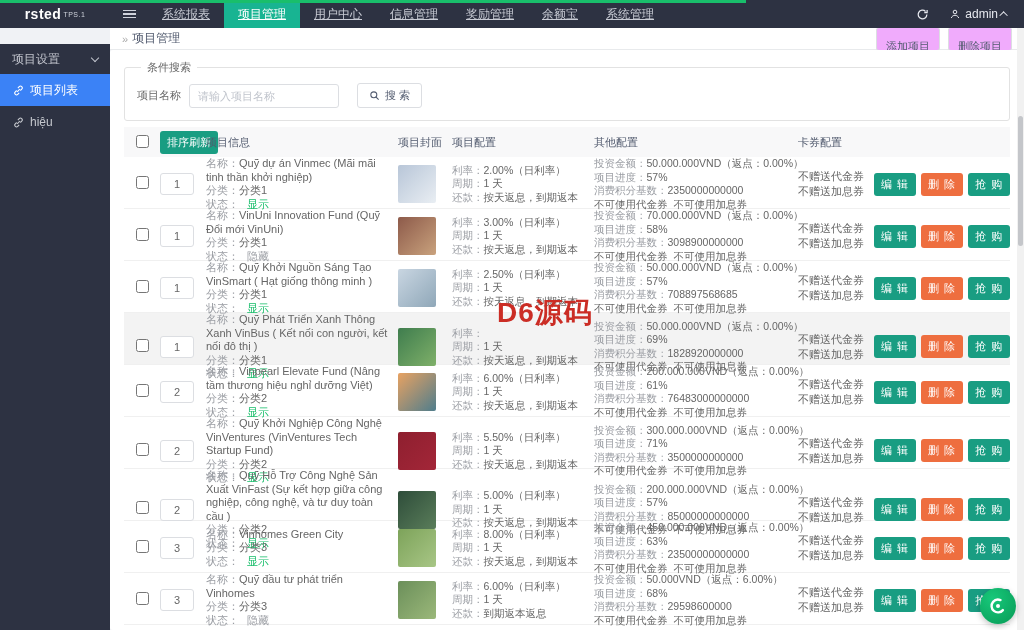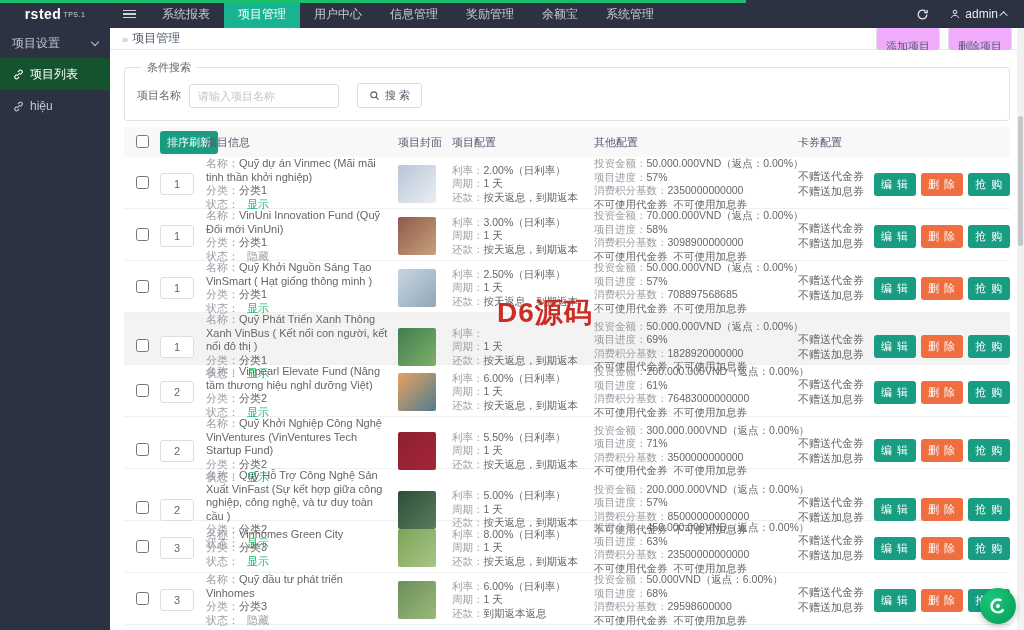--- a/index.html
+++ b/index.html
@@ -8,33 +8,33 @@
 
   
   .loading-bar { position:absolute; top:0; left:0; height:3px; width:746px; background:#19be6b; z-index:60; }
 
   
   .navbar { position:absolute; top:0; left:0; right:0; height:28px; background:#2d3242; display:flex; align-items:stretch; z-index:50; }
   .logo { width:110px; display:flex; align-items:center; justify-content:center; color:#fff; font-size:14px; font-weight:bold; letter-spacing:.5px; }
   .logo sup { font-size:7px; font-weight:normal; margin-left:2px; color:#cfd3dc; }
   .hamburger { width:38px; display:flex; flex-direction:column; justify-content:center; align-items:center; gap:2px; cursor:pointer; }
   .hamburger i { display:block; width:13px; height:1.5px; background:#cfd3dc; }
-  .nav-item { padding:0 14px; display:flex; align-items:center; font-size:12px; color:#c8cbd4; cursor:pointer; }
+  .nav-item { padding:0 14px; display:flex; align-items:center; font-size:12px; color:#c8cbd4; cursor:pointer;text-decoration:underline; }
   .nav-item.active { background:#18b492; color:#fff; }
   .nav-right { margin-left:auto; display:flex; align-items:center; gap:20px; padding-right:16px; color:#e6e8ee; }
   .icon-btn { display:flex; align-items:center; cursor:pointer; }
   .user-box { display:flex; align-items:center; gap:4px; font-size:12px; cursor:pointer; }
   .caret-up { width:6px; height:6px; border-left:1.5px solid #e6e8ee; border-top:1.5px solid #e6e8ee; transform:rotate(45deg) translateY(2px); }
 
   
-  .sidebar { position:absolute; top:28px; left:0; bottom:0; width:110px; background:#2d3242; z-index:40; }
+  .sidebar { position:absolute; top:44px; left:0; bottom:0; width:110px; background:#2d3242; z-index:40; }
   .side-group { height:30px; display:flex; align-items:center; justify-content:space-between; padding:0 12px; color:#c0c3cc; font-size:12px; cursor:pointer; }
   .chev-down { width:6px; height:6px; border-left:1.5px solid #c0c3cc; border-bottom:1.5px solid #c0c3cc; transform:rotate(-45deg); margin-top:-3px; }
   .side-item { height:32px; display:flex; align-items:center; gap:6px; padding-left:13px; color:#c5c8ce; font-size:12px; cursor:pointer; }
-  .side-item.active { background:#14532d; color:#fff; }
+  .side-item.active { background:#3b82f6; color:#fff; }
   .side-item svg { flex:0 0 auto; }
 
   
   .main { position:absolute; top:28px; left:110px; right:0; bottom:0; }
   .crumb-bar { height:22px; background:#fff; border-bottom:1px solid #e8eaec; display:flex; align-items:center; padding:0 12px; }
   .crumb { font-size:12px; color:#515a6e; display:flex; align-items:center; gap:4px; }
   .crumb .sep { color:#aaa; font-size:11px; }
   .crumb-actions { margin-left:auto; display:flex; gap:8px; }
   .ghost-btn { background:#f0abfc; border:1px solid #dcdee2; border-radius:3px; font-size:11px; color:#515a6e; padding:11px 9px; height:19px; cursor:pointer; }
 

